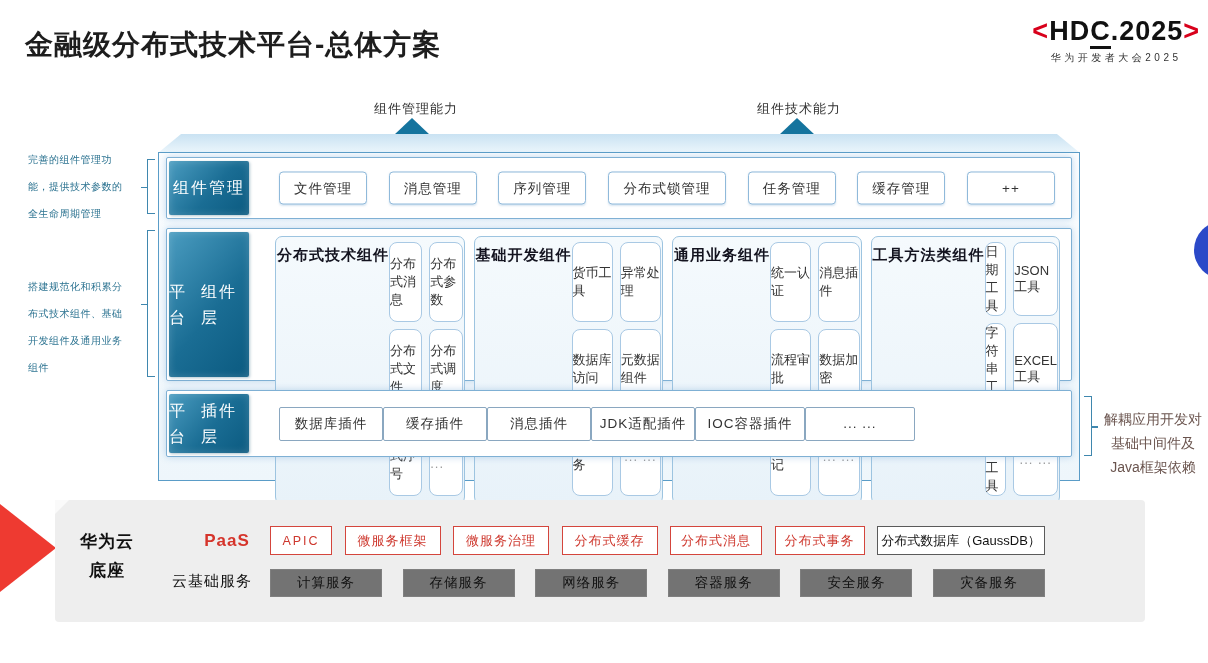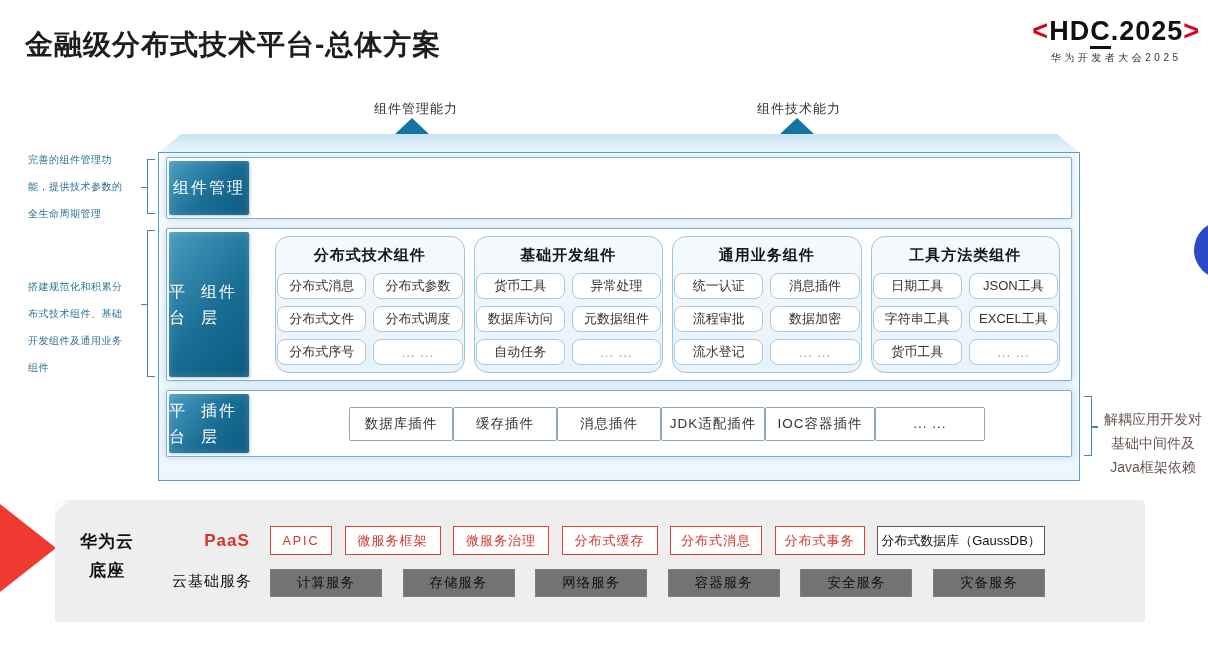--- a/index.html
+++ b/index.html
@@ -54,30 +54,30 @@
 
   .row-mgmt .items { position:absolute; left:112px; right:16px; top:50%; transform:translateY(-50%);
     display:flex; justify-content:space-between; }
   .box1 { height:33px; border:1px solid #8fb9da; border-radius:4px; background:#fff;
     display:flex; align-items:center; justify-content:center;
     font-size:13.5px; color:#333; letter-spacing:1px; box-shadow:0 1px 2px rgba(140,180,215,.35); }
   .w88 { width:88px; } .w118 { width:118px; }
 
   .groups { position:absolute; left:108px; right:11px; top:7px; bottom:7px;
     display:grid; grid-template-columns:repeat(4,1fr); gap:9px; }
-  .group { border:1px solid #9dc4e0; border-radius:14px; padding:5px 1px 7px;
-    background:linear-gradient(#f5fafd,#e8f2f9); display:flex; flex-direction:column; }
+  .group { border:1px solid #9dc4e0; border-radius:7px; padding:5px 1px 7px;
+    background:linear-gradient(#f5fafd,#e8f2f9); display:flex; flex-direction:row; }
   .ghead { text-align:center; font-weight:bold; font-size:15px; color:#13131f; letter-spacing:1px; margin:4px 0 8px; }
   .gitems { flex:1; display:grid; grid-template-columns:1fr 1fr; gap:7px; }
   .gitem { background:#fff; border:1px solid #a9c9e4; border-radius:8px;
     display:flex; align-items:center; justify-content:center; font-size:13px; color:#333; }
   .dots { color:#9a9a9a; letter-spacing:1px; }
 
   .row-plug .items { position:absolute; left:112px; right:16px; top:50%; transform:translateY(-50%);
-    display:flex; justify-content:center; }
+    display:flex; justify-content:flex-start; }
   .box3 { width:104px; height:34px; border:1px solid #8aa7c0; border-radius:2px; background:#fff;
     display:flex; align-items:center; justify-content:center; font-size:13.5px; color:#333; letter-spacing:1px; }
   .box3.wide { width:110px; }
 
   
   .red-chevron { position:absolute; left:0; top:504px; width:56px; height:88px; background:#ee3a31;
     clip-path:polygon(0 0,100% 50%,0 100%); }
   .blue-dot { position:absolute; left:1194px; top:221px; width:58px; height:58px; border-radius:50%; background:#2b49c8; }
 
   
@@ -140,20 +140,29 @@
     <div>Java框架依赖</div>
   </div>
 
   <div class="outer">
 
     <div class="row row-mgmt">
       <div class="rlabel">
         <span>组件</span>
         <span>管理</span>
       </div>
+      <div class="items">
+        <div class="box1 w88">文件管理</div>
+        <div class="box1 w88">消息管理</div>
+        <div class="box1 w88">序列管理</div>
+        <div class="box1 w118">分布式锁管理</div>
+        <div class="box1 w88">任务管理</div>
+        <div class="box1 w88">缓存管理</div>
+        <div class="box1 w88">++</div>
+      </div>
     </div>
 
     <div class="row row-comp">
       <div class="rlabel">
         <span>平台</span>
         <span>组件层</span>
       </div>
       <div class="groups">
 
         <div class="group">

